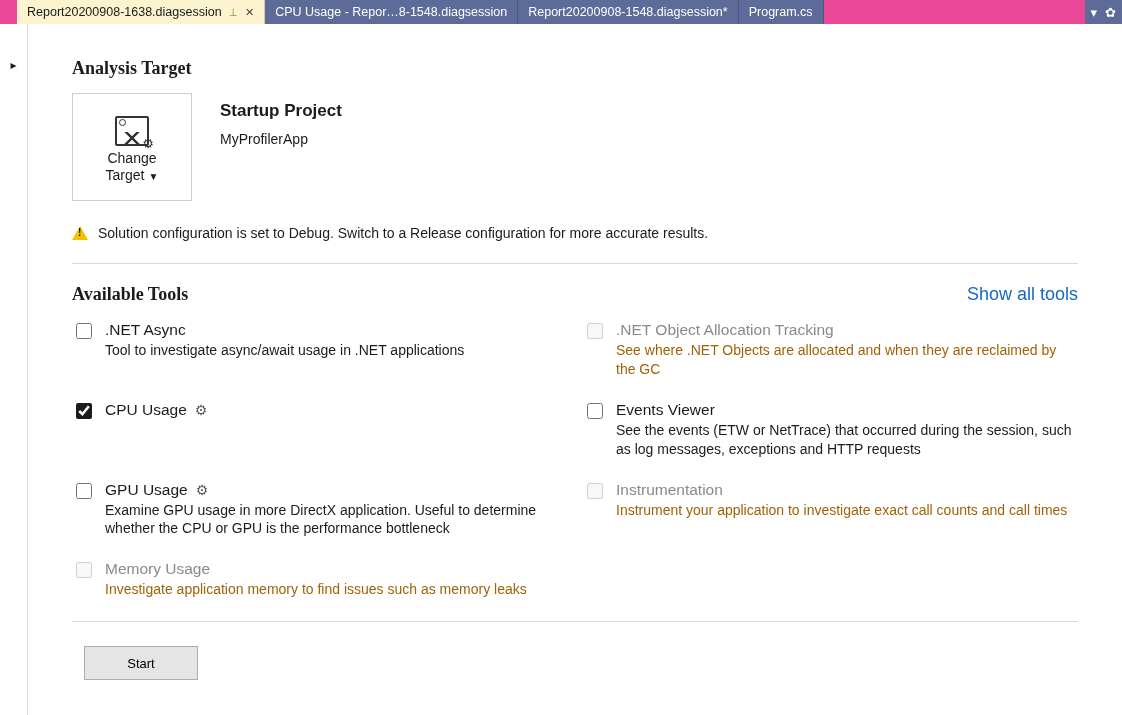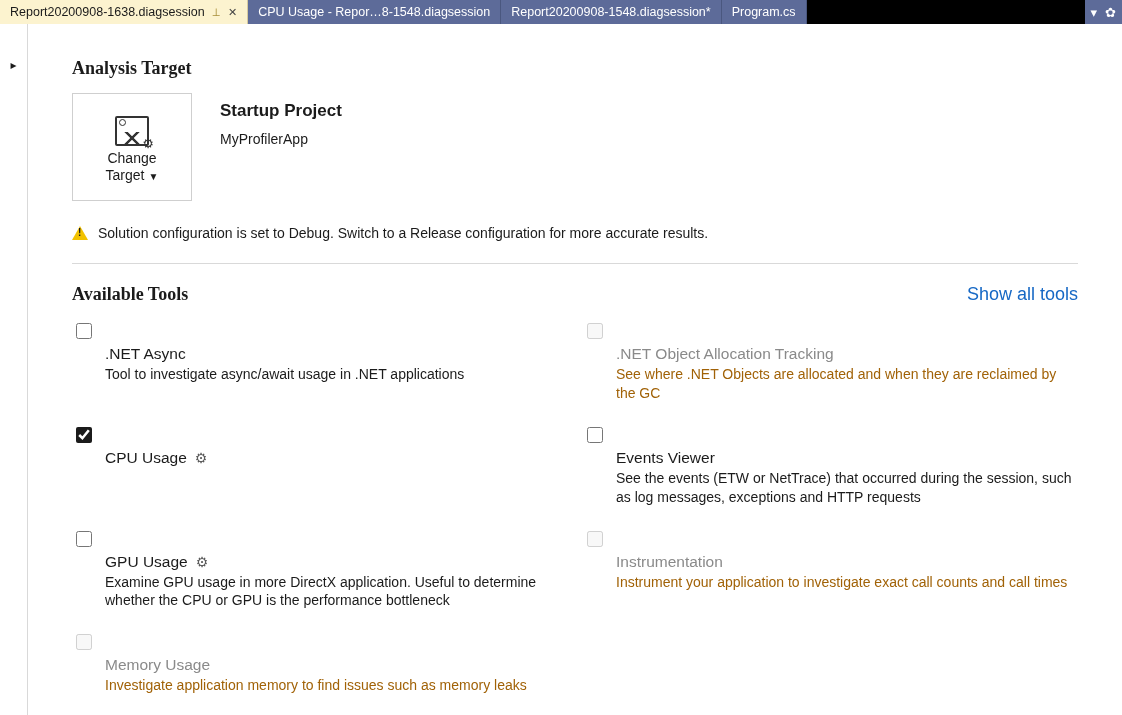--- a/index.html
+++ b/index.html
@@ -10,21 +10,22 @@
     color: #1b1b1b;
     background: #ffffff;
     width: 1122px;
     height: 715px;
     overflow: hidden;
   }
   .tab-bar {
     display: flex;
     align-items: stretch;
     height: 24px;
-    background: #000000;
+    background: #ec4899;
+    padding-left: 17px;
   }
   .tab {
     display: flex;
     align-items: center;
     padding: 0 10px;
     font-size: 12.5px;
     background: #5d6b99;
     color: #ffffff;
     border-right: 1px solid #4a577f;
     cursor: pointer;
@@ -181,21 +182,20 @@
     cursor: pointer;
     flex-shrink: 0;
   }
   .tool.disabled input[type=checkbox] { cursor: default; }
   .tool .tool-body { flex: 1; }
   .tool .title {
     font-size: 15.5px;
     display: flex;
     align-items: center;
     gap: 8px;
-    margin-top: 24px;
   }
   .tool.disabled .title { color: #8a8a8a; }
   .tool .desc {
     font-size: 14px;
     margin-top: 2px;
     line-height: 1.35;
     max-width: 460px;
   }
   .tool.disabled .desc { color: #a16207; }
   .gear-small { font-size: 14px; color: #5a5a5a; cursor: pointer; }

